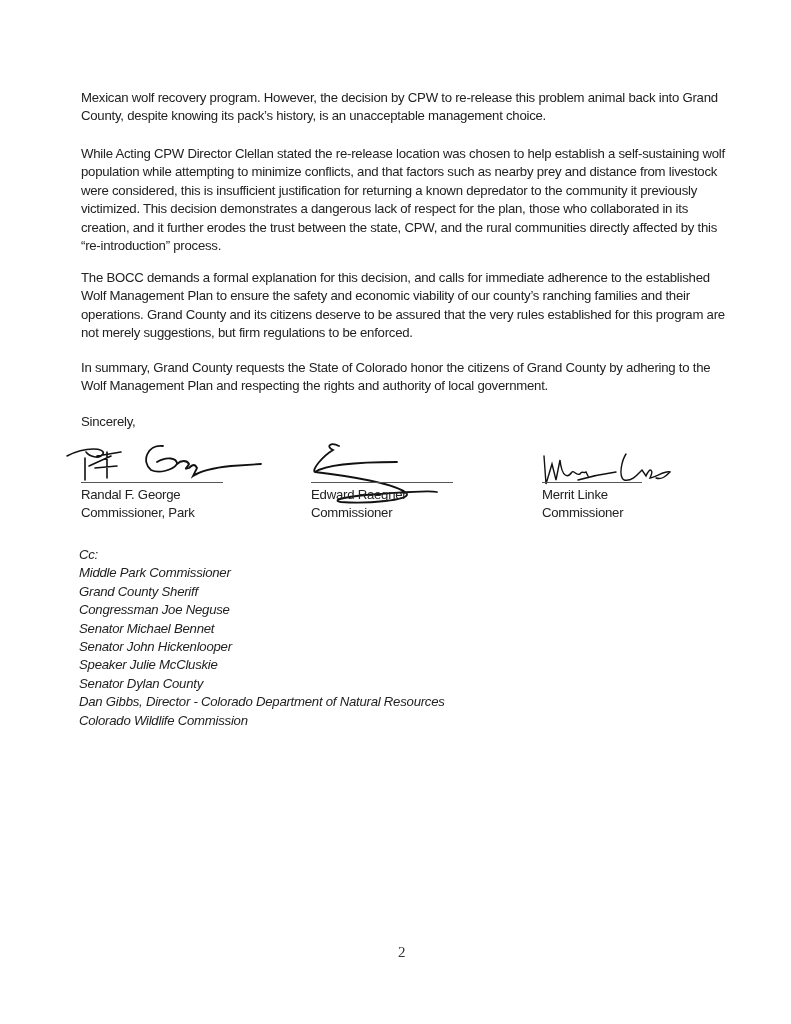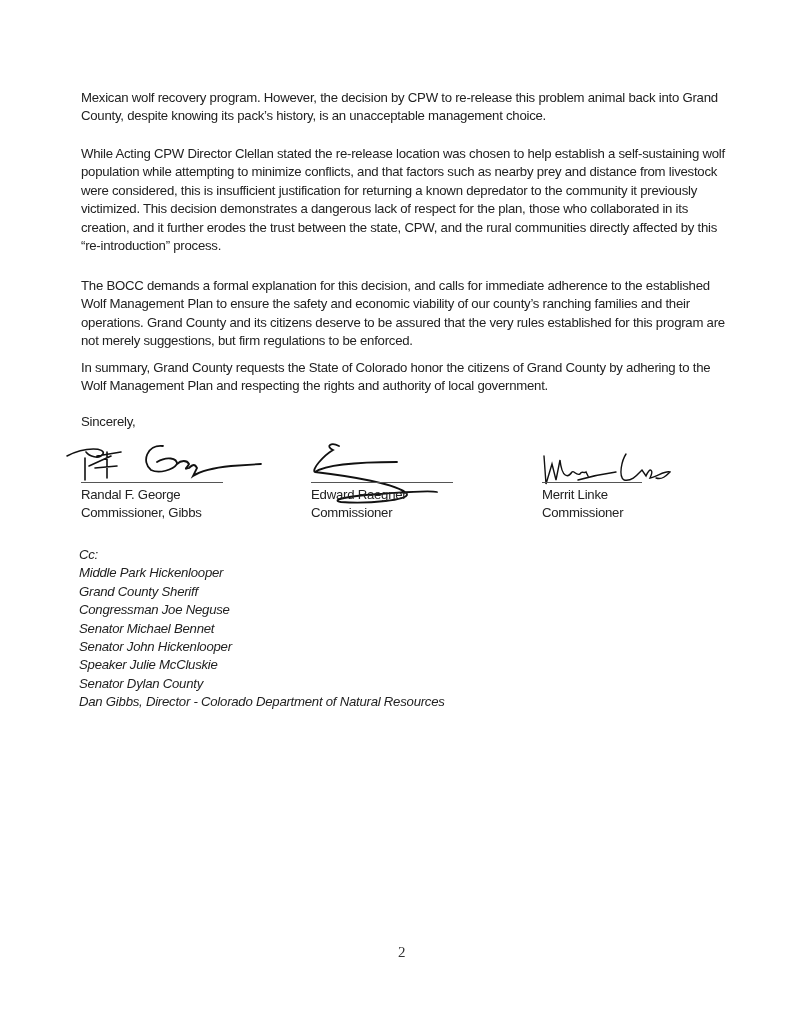--- a/index.html
+++ b/index.html
@@ -8,21 +8,21 @@
   .text {
     font-family: "Liberation Sans", sans-serif;
     font-size: 13.2px;
     line-height: 18.4px;
     letter-spacing: -0.25px;
     color: #222;
   }
   .para { position: absolute; left: 77px; width: 650px; margin: 0; }
   #p1 { top: 89px; }
   #p2 { top: 145px; }
-  #p3 { top: 269px; margin-top: 8px; }
+  #p3 { top: 269px; }
   #p4 { top: 359px; }
   #closing { position: absolute; left: 77px; top: 413px; }
 
   .sig-block { position: absolute; top: 442px; width: 200px; }
   .sig-block svg { position: absolute; left: 0; top: 0; overflow: visible; }
   .sig-line { position: absolute; left: 0; top: 40px; height: 1px; background: #555; }
   .sig-name { position: absolute; left: 0; top: 44px; white-space: nowrap; text-align: right; }
   .sig-title { position: absolute; left: 0; top: 62px; white-space: nowrap; }
   #sig1 { left: 77px; }
   #sig2 { left: 307px; }
@@ -51,21 +51,21 @@
 
   <div id="closing" class="text">Sincerely,</div>
 
   <div id="sig1" class="sig-block">
     <svg width="190" height="45">
       <path d="M-14,14 C5,4 25,6 22,12 C18,18 8,14 5,10 M4,16 L4,38 M8,24 L30,14 M16,14 L40,10 M26,10 L26,36 M14,26 L36,24" fill="none" stroke="#111" stroke-width="1.6" stroke-linecap="round"></path>
       <path d="M82,4 C66,2 60,20 70,28 C78,32 92,28 96,22 M76,20 C86,14 96,16 96,22 C100,18 106,18 108,22 C106,26 102,28 108,26 C112,22 114,22 116,26 L112,34 C118,30 130,26 150,24 L180,22" fill="none" stroke="#111" stroke-width="1.8" stroke-linecap="round"></path>
     </svg>
     <div class="sig-line"></div>
     <div class="sig-name text">Randal F. George</div>
-    <div class="sig-title text">Commissioner, Gibbs</div>
+    <div class="sig-title text">Commissioner, Park</div>
   </div>
 
   <div id="sig2" class="sig-block">
     <svg width="190" height="55">
       <path d="M20,-18 C12,-22 6,-18 14,-14 C4,-8 -8,6 -4,8 C8,0 40,-2 78,-2 M-4,8 C30,12 80,20 88,30 C90,36 50,40 22,38 C10,36 30,32 60,30 C90,28 110,26 118,28" fill="none" stroke="#111" stroke-width="1.8" stroke-linecap="round" transform="translate(8,22)"></path>
     </svg>
     <div class="sig-line"></div>
     <div class="sig-name text">Edward Raegner</div>
     <div class="sig-title text">Commissioner</div>
   </div>
@@ -74,24 +74,25 @@
     <svg width="190" height="55">
       <path d="M2,6 L4,34 L10,14 L14,30 L18,10 C20,28 26,28 30,22 C32,20 34,26 38,24 C40,20 42,24 44,22 L46,26 M36,30 C50,26 60,24 74,22 M84,4 C80,10 76,26 82,30 C90,32 96,24 100,20 L104,26 C108,16 112,20 108,28 C116,26 124,20 128,22 C124,26 120,30 114,28" fill="none" stroke="#111" stroke-width="1.4" stroke-linecap="round" transform="translate(0,8)"></path>
     </svg>
     <div class="sig-line"></div>
     <div class="sig-name text">Merrit Linke</div>
     <div class="sig-title text">Commissioner</div>
   </div>
 
   <div id="cc" class="text">
     <span class="cc-item">Cc:</span>
-    <span class="cc-item">Middle Park Hickenlooper</span>
+    <span class="cc-item">Middle Park Commissioner</span>
     <span class="cc-item">Grand County Sheriff</span>
     <span class="cc-item">Congressman Joe Neguse</span>
     <span class="cc-item">Senator Michael Bennet</span>
     <span class="cc-item">Senator John Hickenlooper</span>
     <span class="cc-item">Speaker Julie McCluskie</span>
     <span class="cc-item">Senator Dylan County</span>
     <span class="cc-item">Dan Gibbs, Director - Colorado Department of Natural Resources</span>
+    <span class="cc-item">Colorado Wildlife Commission</span>
   </div>
 
   <div id="page-number">2</div>
 </div>
 
 </body></html>

